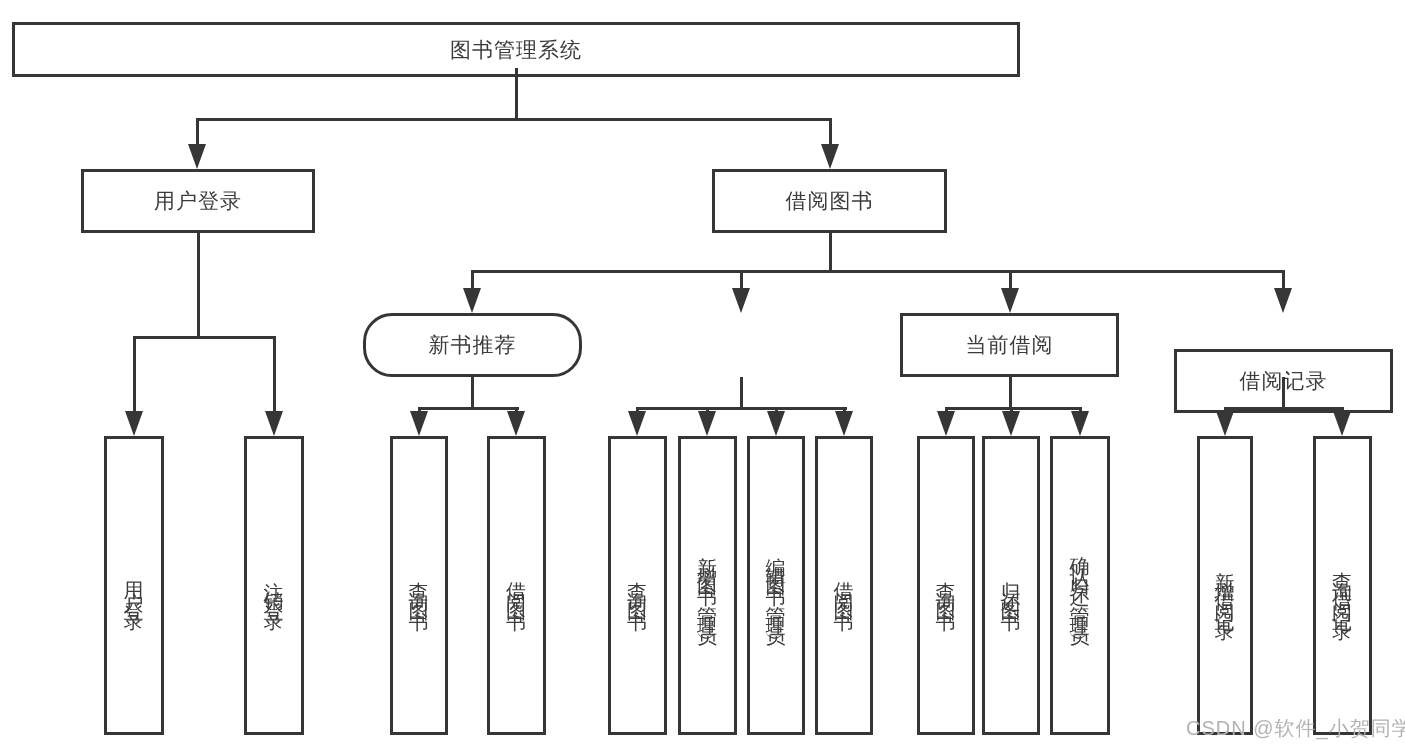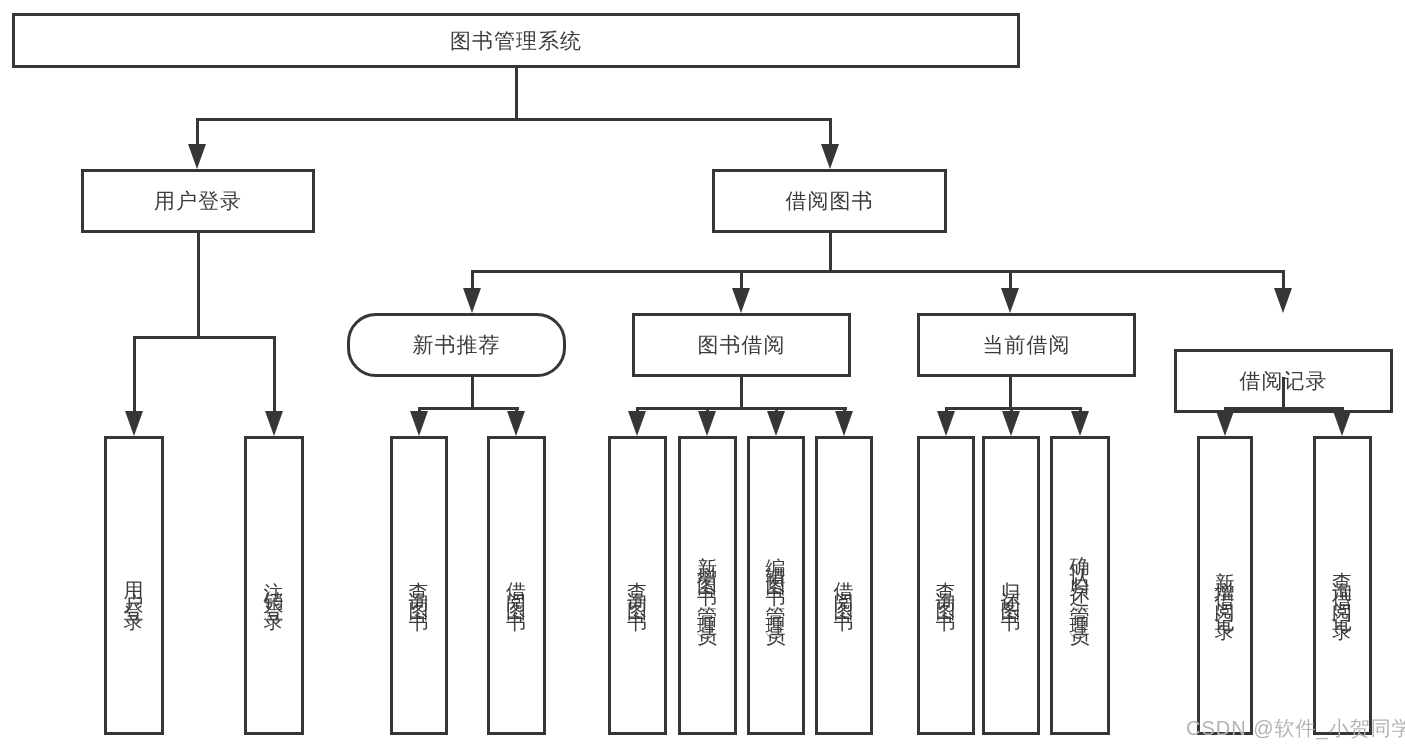--- a/index.html
+++ b/index.html
@@ -54,21 +54,21 @@
     letter-spacing:1px;
     z-index:5;
     white-space:nowrap;
   }
 </style>
 </head>
 <body>
 
 <div class="canvas">
 
-  <div class="box" style="left:12px;top:13px;width:1008px;height:55px;">
+  <div class="box" style="left:12px;top:22px;width:1008px;height:55px;">
     <span>图书管理系统</span>
   </div>
 
   <div class="v" style="left:515px;top:68px;height:51px;"></div>
   <div class="h" style="left:196px;top:118px;width:635px;"></div>
   <div class="v" style="left:196px;top:118px;height:28px;"></div>
   <div class="arrow" style="left:188px;top:144px;"></div>
   <div class="v" style="left:829px;top:118px;height:28px;"></div>
   <div class="arrow" style="left:821px;top:144px;"></div>
 
@@ -90,27 +90,24 @@
   <div class="h" style="left:471px;top:270px;width:814px;"></div>
   <div class="v" style="left:471px;top:270px;height:20px;"></div>
   <div class="arrow" style="left:463px;top:288px;"></div>
   <div class="v" style="left:740px;top:270px;height:20px;"></div>
   <div class="arrow" style="left:732px;top:288px;"></div>
   <div class="v" style="left:1009px;top:270px;height:20px;"></div>
   <div class="arrow" style="left:1001px;top:288px;"></div>
   <div class="v" style="left:1282px;top:270px;height:20px;"></div>
   <div class="arrow" style="left:1274px;top:288px;"></div>
 
-  <div class="box" style="left:347px;top:313px;width:219px;height:64px;border-radius:29px;">
+  <div class="box" style="left:363px;top:313px;width:219px;height:64px;border-radius:29px;">
     <span>新书推荐</span>
   </div>
-  <div class="box" style="left:632px;top:313px;width:219px;height:64px;">
-    <span>图书借阅</span>
-  </div>
-  <div class="box" style="left:900px;top:313px;width:219px;height:64px;margin-left:17px;">
+  <div class="box" style="left:900px;top:313px;width:219px;height:64px;">
     <span>当前借阅</span>
   </div>
   <div class="box" style="left:1174px;top:313px;width:219px;height:64px;margin-top:36px;">
     <span>借阅记录</span>
   </div>
 
   <div class="v" style="left:471px;top:377px;height:33px;"></div>
   <div class="h" style="left:418px;top:407px;width:101px;"></div>
   <div class="v" style="left:418px;top:407px;height:8px;"></div>
   <div class="arrow" style="left:410px;top:411px;"></div>

